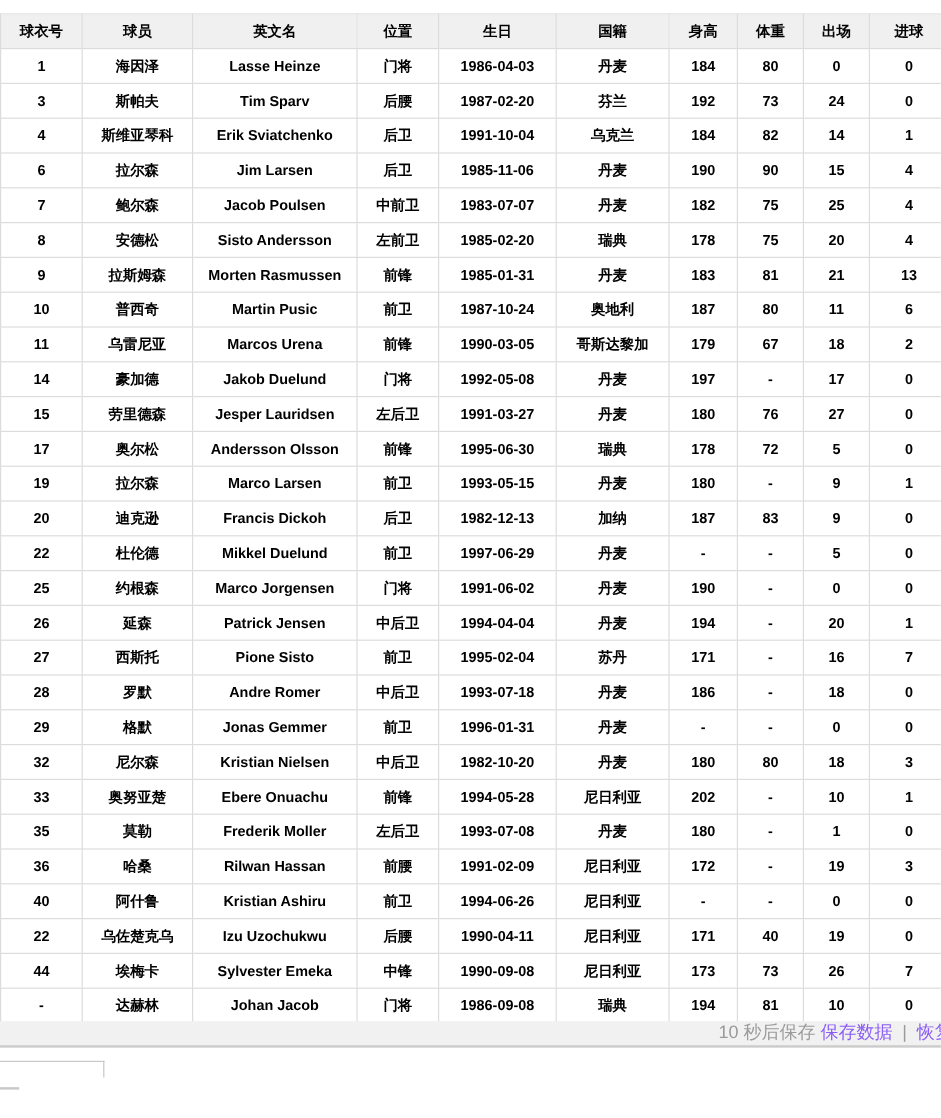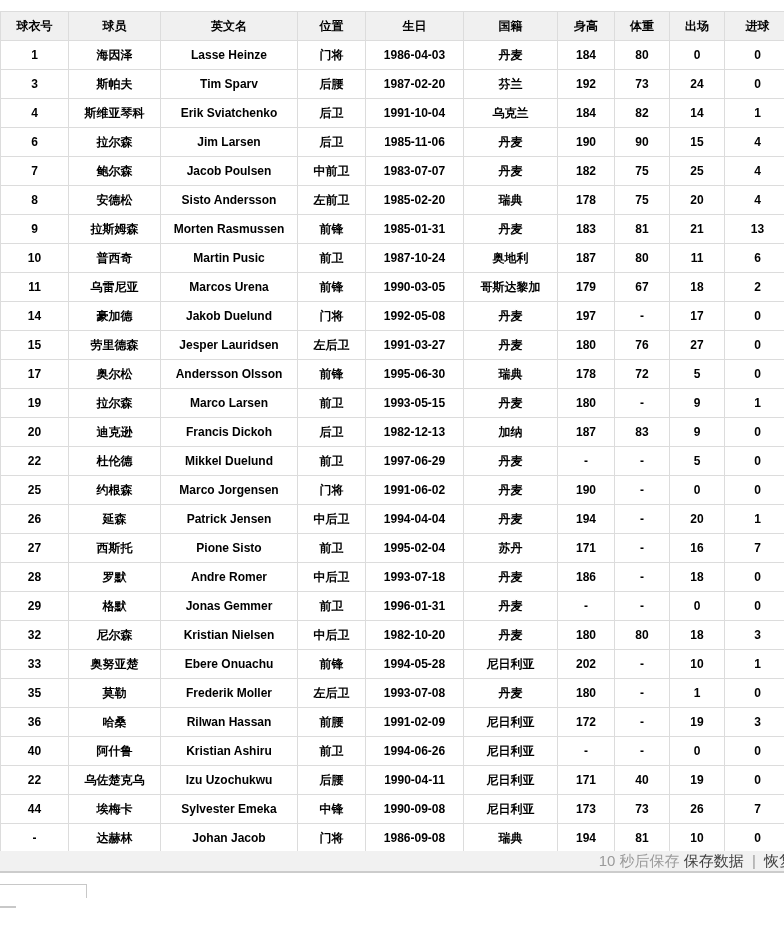--- a/index.html
+++ b/index.html
@@ -75,21 +75,21 @@
     align-items: center;
   }
   .statusbar-inner {
     white-space: nowrap;
     font-size: 15px;
     line-height: 20px;
     color: #9a9a9a;
     margin-right: -10px; 
   }
   .statusbar-inner .sep { padding: 0 4px; }
-  .statusbar-inner .lnk { color: #404040; text-decoration: none; cursor: pointer; }
+  .statusbar-inner .lnk { color: #8b5cf6; text-decoration: none; cursor: pointer; }
 
   
   .partial-input {
     position: absolute;
     top: 884px;
     left: -2px;
     width: 88px;
     height: 13px;
     border-top: 1px solid #c8c8c8;
     border-right: 1px solid #c8c8c8;

